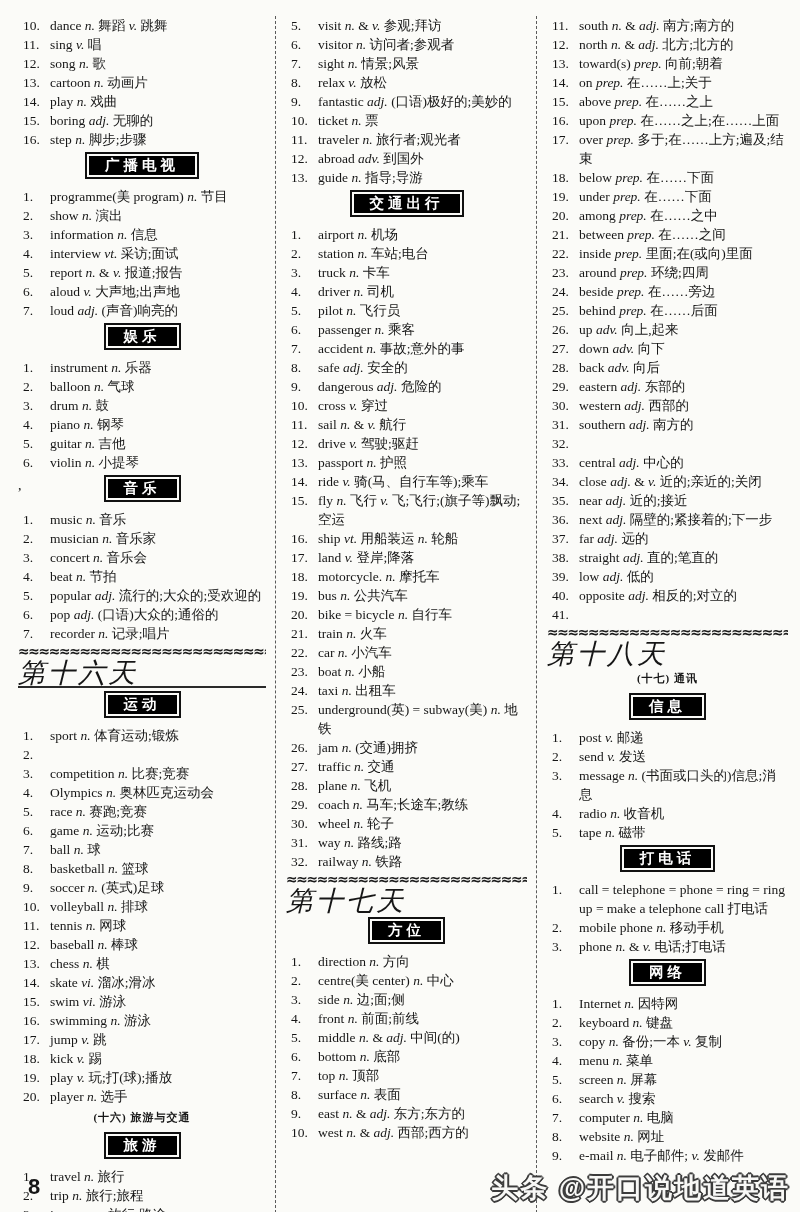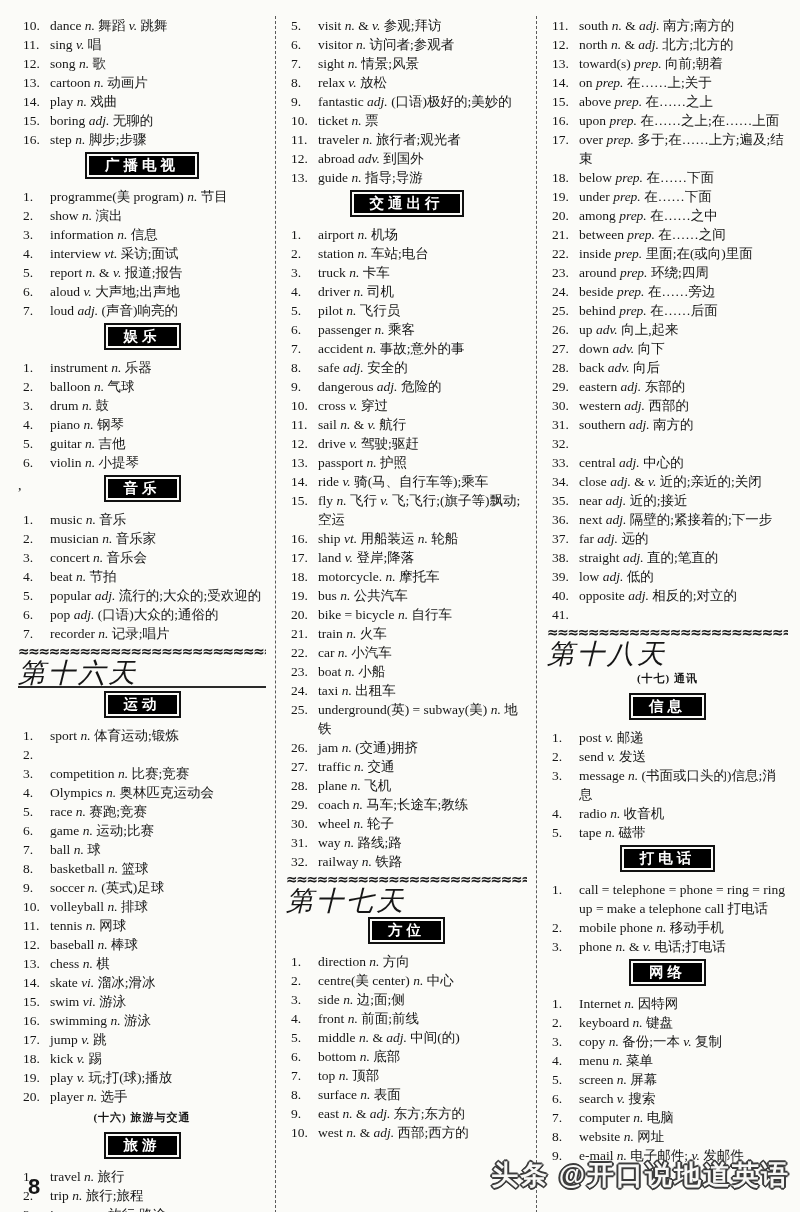--- a/index.html
+++ b/index.html
@@ -96,21 +96,21 @@
   }
   .pagenum{
     position:absolute;
     left:28px;bottom:12px;
     font-size:22px;
     font-weight:bold;
     font-family:"Liberation Sans", sans-serif;
   }
   .watermark{
     position:absolute;
-    right:10px;bottom:19px;
+    right:10px;bottom:6px;
     font-size:27px;
     font-weight:bold;
     letter-spacing:2px;
     color:#f8f8f6;
     font-family:"Liberation Sans", sans-serif;
     text-shadow:
       -2px 0 #3c3c3c, 2px 0 #3c3c3c, 0 -2px #3c3c3c, 0 2px #3c3c3c,
       -1px -1px #3c3c3c, 1px 1px #3c3c3c, -1px 1px #3c3c3c, 1px -1px #3c3c3c;
   }
 </style>

